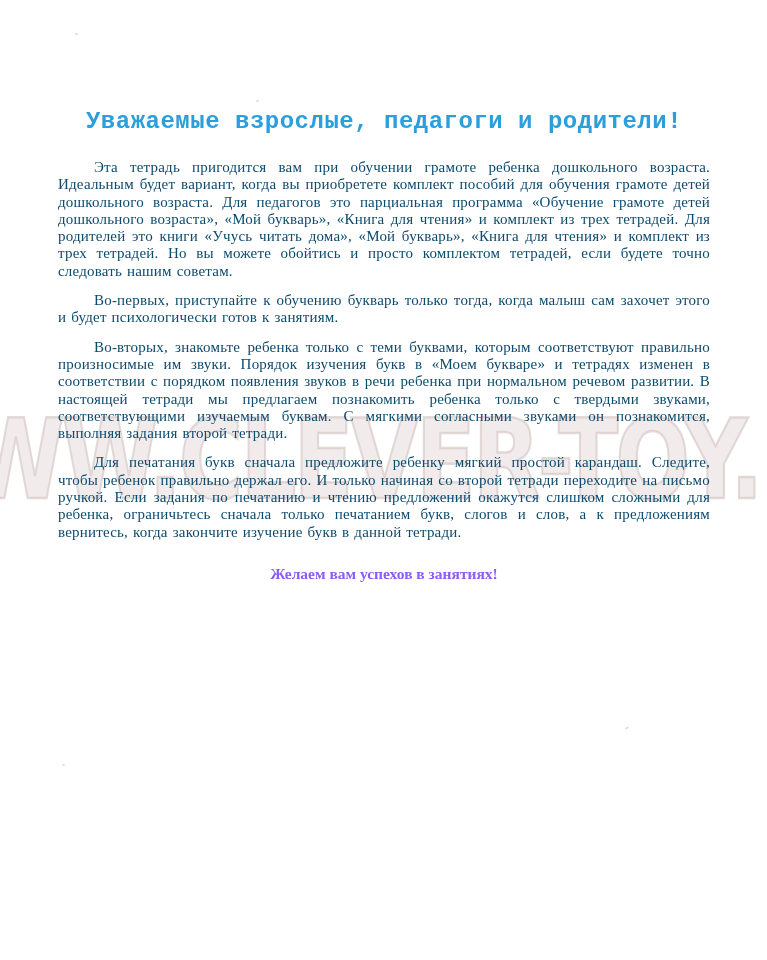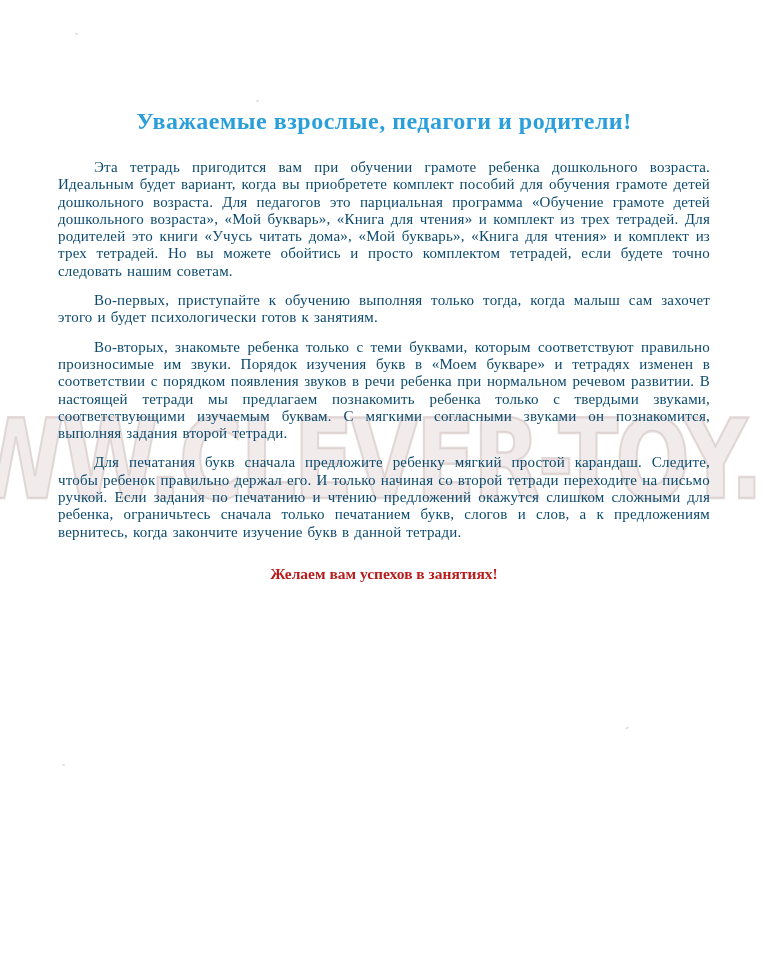--- a/index.html
+++ b/index.html
@@ -20,38 +20,38 @@
     z-index: 2;
     padding: 108px 45px 0 46px;
   }
   h1.heading {
     margin: 0 0 24px 0;
     text-align: center;
     font-size: 24px;
     font-weight: bold;
     letter-spacing: 0.5px;
     color: #2b9fdb;
-    font-family: Liberation Serif, serif;
+    font-family: Liberation Mono, monospace;
   }
   .body-text p {
     margin: 12px;
     text-indent: 36px;
     text-align: justify;
     font-size: 15px;
     line-height: 17.3px;
     color: #0c4a6e;
     letter-spacing: 0.2px;
     word-spacing: 1px;
   }
   .closing {
     margin-top: 24px;
     text-align: center;
     font-weight: bold;
     font-size: 15.5px;
-    color: #b91c1c;
+    color: #8b5cf6;
   }
   .watermark {
     position: absolute;
     z-index: 1;
     top: 408px;
     left: 50%;
     transform: translateX(-50%) scaleY(1.25);
     white-space: nowrap;
     font-family: "DejaVu Sans", sans-serif;
     font-weight: bold;
@@ -85,21 +85,21 @@
   <span class="speck speck-2"></span>
   <span class="speck speck-3"></span>
   <span class="speck speck-4"></span>
 
   <div class="content">
 
     <h1 class="heading">Уважаемые взрослые, педагоги и родители!</h1>
 
     <div class="body-text">
       <p>Эта тетрадь пригодится вам при обучении грамоте ребенка дошкольного возраста. Идеальным будет вариант, когда вы приобретете комплект пособий для обучения грамоте детей дошкольного возраста.  Для педагогов это парциальная программа «Обучение грамоте детей дошкольного возраста», «Мой букварь», «Книга для чтения» и комплект из трех тетрадей. Для родителей это книги «Учусь читать дома», «Мой букварь», «Книга для чтения» и комплект из трех тетрадей. Но вы можете обойтись и просто комплектом тетрадей, если будете точно следовать нашим  советам.</p>
-      <p>Во-первых, приступайте к обучению выполняя только тогда, когда малыш сам  захочет этого и будет психологически готов к занятиям.</p>
+      <p>Во-первых, приступайте к обучению букварь только тогда, когда малыш сам  захочет этого и будет психологически готов к занятиям.</p>
       <p>Во-вторых, знакомьте ребенка только с теми буквами, которым  соответствуют правильно произносимые им  звуки. Порядок изучения букв в «Моем букваре» и тетрадях изменен в соответствии с порядком появления звуков в речи ребенка при нормальном  речевом развитии. В настоящей тетради мы предлагаем  познакомить ребенка только с твердыми звуками, соответствующими изучаемым буквам. С мягкими согласными звуками он познакомится, выполняя задания второй тетради.</p>
       <p>Для печатания букв сначала предложите ребенку мягкий простой карандаш. Следите, чтобы ребенок правильно держал его. И только начиная со второй тетради переходите на письмо ручкой. Если задания по печатанию и чтению предложений окажутся слишком сложными для ребенка, ограничьтесь сначала только печатанием  букв, слогов и слов, а к предложениям  вернитесь, когда закончите изучение букв в данной тетради.</p>
     </div>
 
     <div class="closing">Желаем вам успехов в занятиях!</div>
 
   </div>
 </div>
 
 </body></html>

